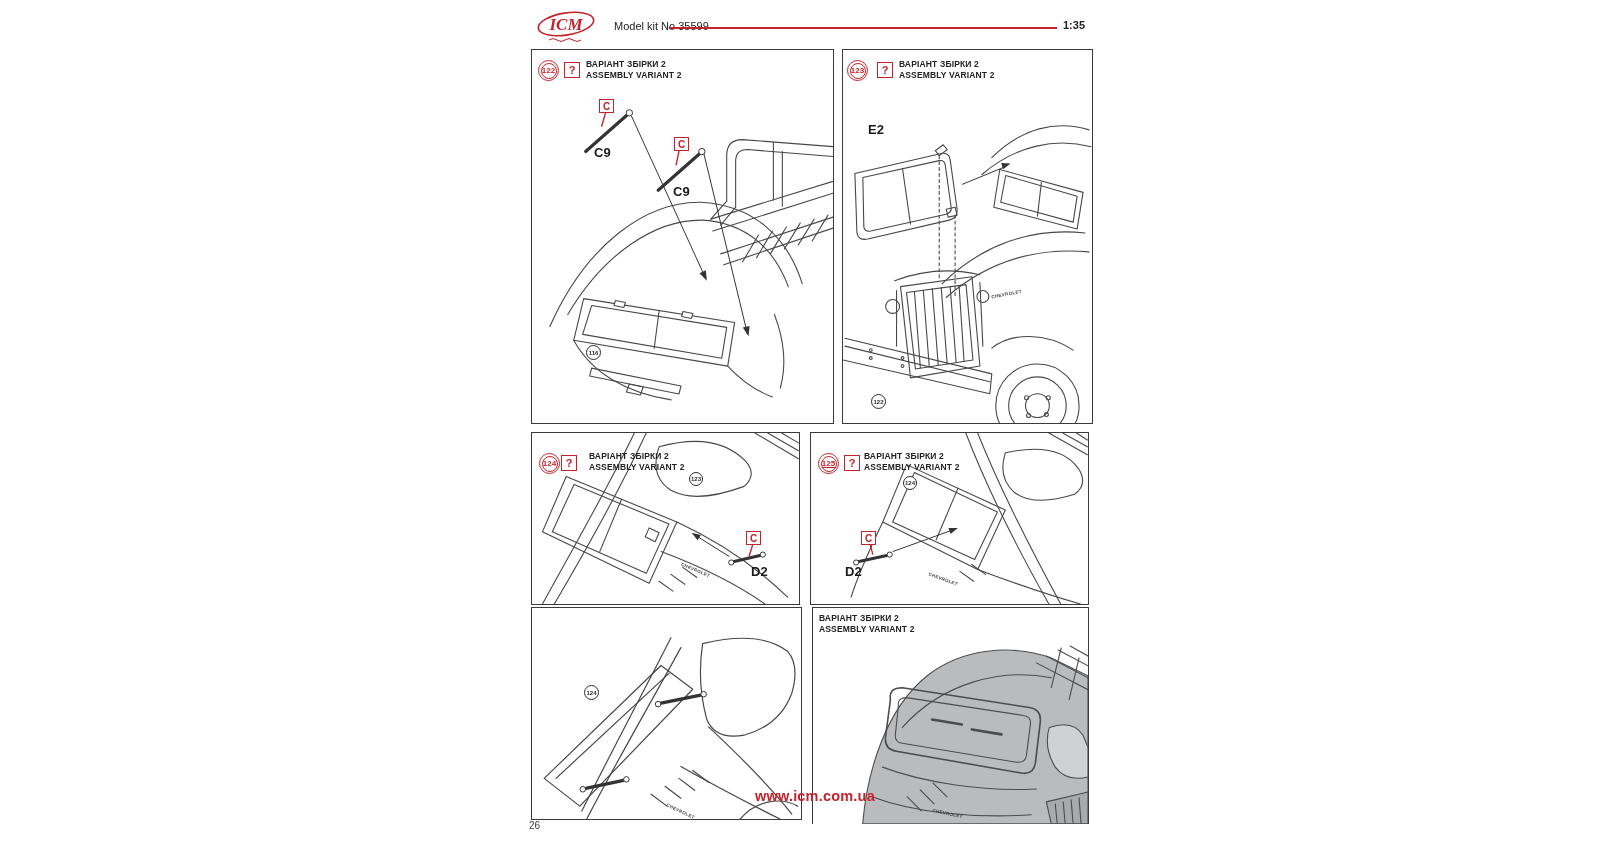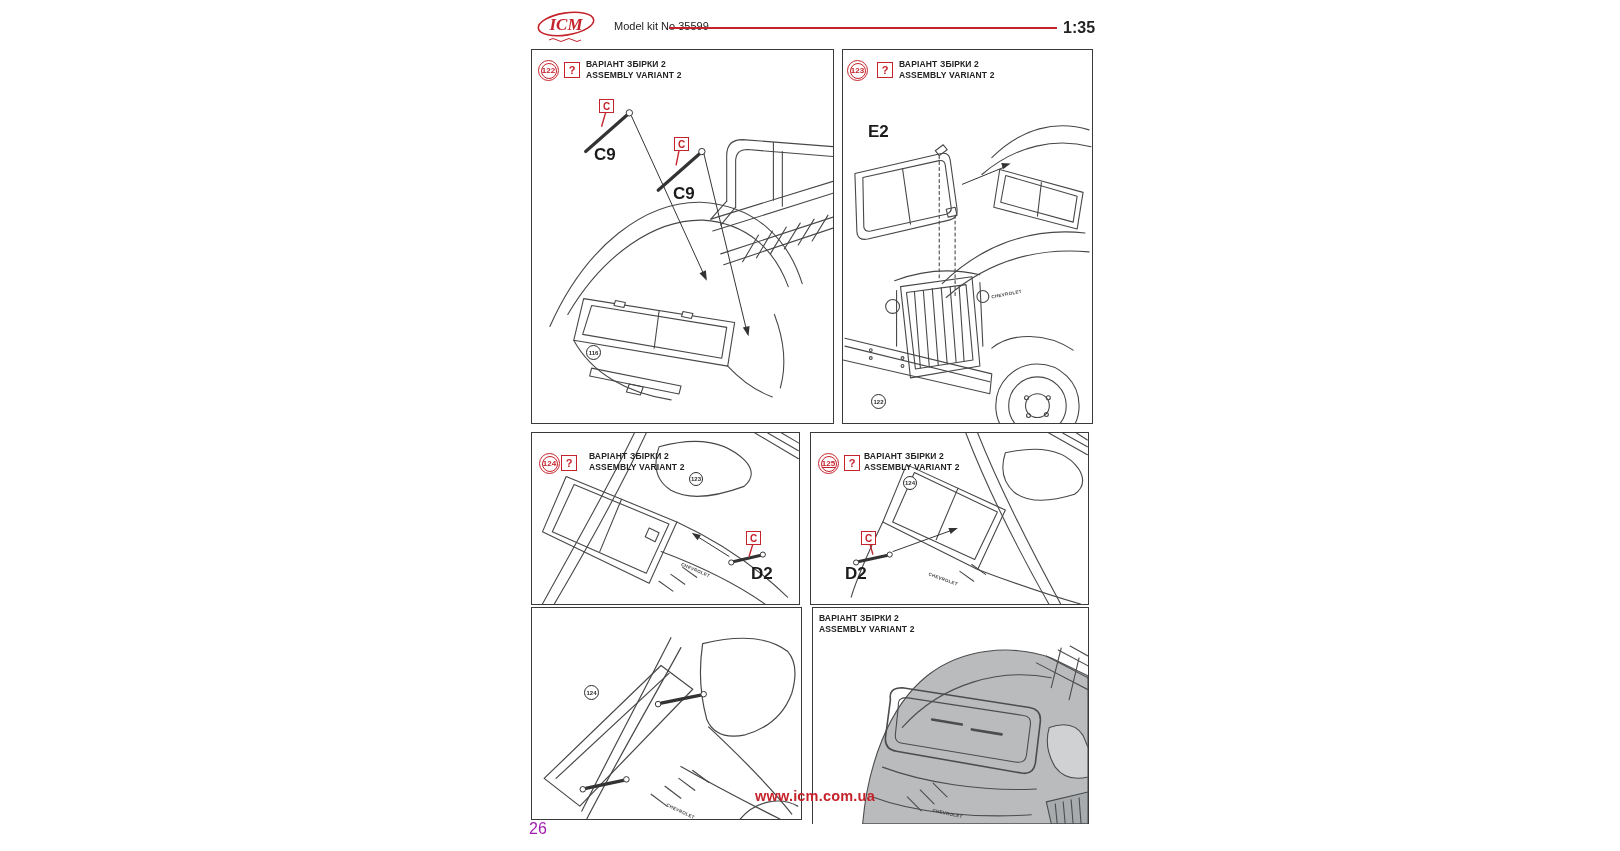--- a/index.html
+++ b/index.html
@@ -16,21 +16,21 @@
   .abs{position:absolute;}
   .panel{
     position:absolute;border:1.4px solid #3a3a3a;background:#fff;
     box-sizing:border-box;overflow:hidden;
   }
   .panel.no-bottom{border-bottom:none;}
   svg.art{position:absolute;left:0;top:0;width:100%;height:100%;display:block;}
 
   
   .kit-label{font-size:11px;color:var(--ink);white-space:nowrap;}
-  .scale-label{font-size:16px;font-weight:bold;color:var(--ink);}
+  .scale-label{font-size:11px;font-weight:bold;color:var(--ink);}
   .red-rule{background:var(--red);height:2px;}
 
   
   .badge{
     width:21px;height:21px;border:1.7px solid var(--red);border-radius:50%;
     color:var(--red);font-weight:bold;font-size:8px;
     display:flex;align-items:center;justify-content:center;box-sizing:border-box;
     background:#fff;
   }
   .badge::after{content:"";position:absolute;inset:1.5px;border:1px solid var(--red);border-radius:50%;}
@@ -41,29 +41,29 @@
     display:flex;align-items:center;justify-content:center;box-sizing:border-box;
   }
   .variant{position:absolute;font-size:8.5px;font-weight:bold;color:var(--ink);
     line-height:11px;white-space:nowrap;letter-spacing:.15px;}
 
   .cbox{
     position:absolute;width:15px;height:14px;border:1.5px solid var(--red);
     color:var(--red);font-weight:bold;font-size:10px;background:#fff;
     display:flex;align-items:center;justify-content:center;box-sizing:border-box;
   }
-  .pcode{position:absolute;font-size:17px;font-weight:bold;color:#1b1b1b;}
+  .pcode{position:absolute;font-size:13px;font-weight:bold;color:#1b1b1b;}
   .refcirc{
     position:absolute;width:15px;height:15px;border:1.1px solid #2c2c2c;border-radius:50%;
     font-size:6px;font-weight:bold;color:#2c2c2c;background:#fff;
     display:flex;align-items:center;justify-content:center;box-sizing:border-box;
   }
 
   
-  .page-num{font-size:16px;color:#a21caf;}
+  .page-num{font-size:10px;color:#404040;}
   .site{font-size:14.5px;font-weight:bold;color:var(--red);letter-spacing:.2px;}
 
   .logo-icm{position:absolute;left:533px;top:6px;width:64px;height:40px;}
 </style>
 </head>
 <body>
 
 <div class="logo-icm">
   <svg viewBox="0 0 64 40">
     <ellipse cx="33" cy="18" rx="28" ry="11" fill="none" stroke="#c5232b" stroke-width="1.6" transform="rotate(-9 33 18)"></ellipse>

